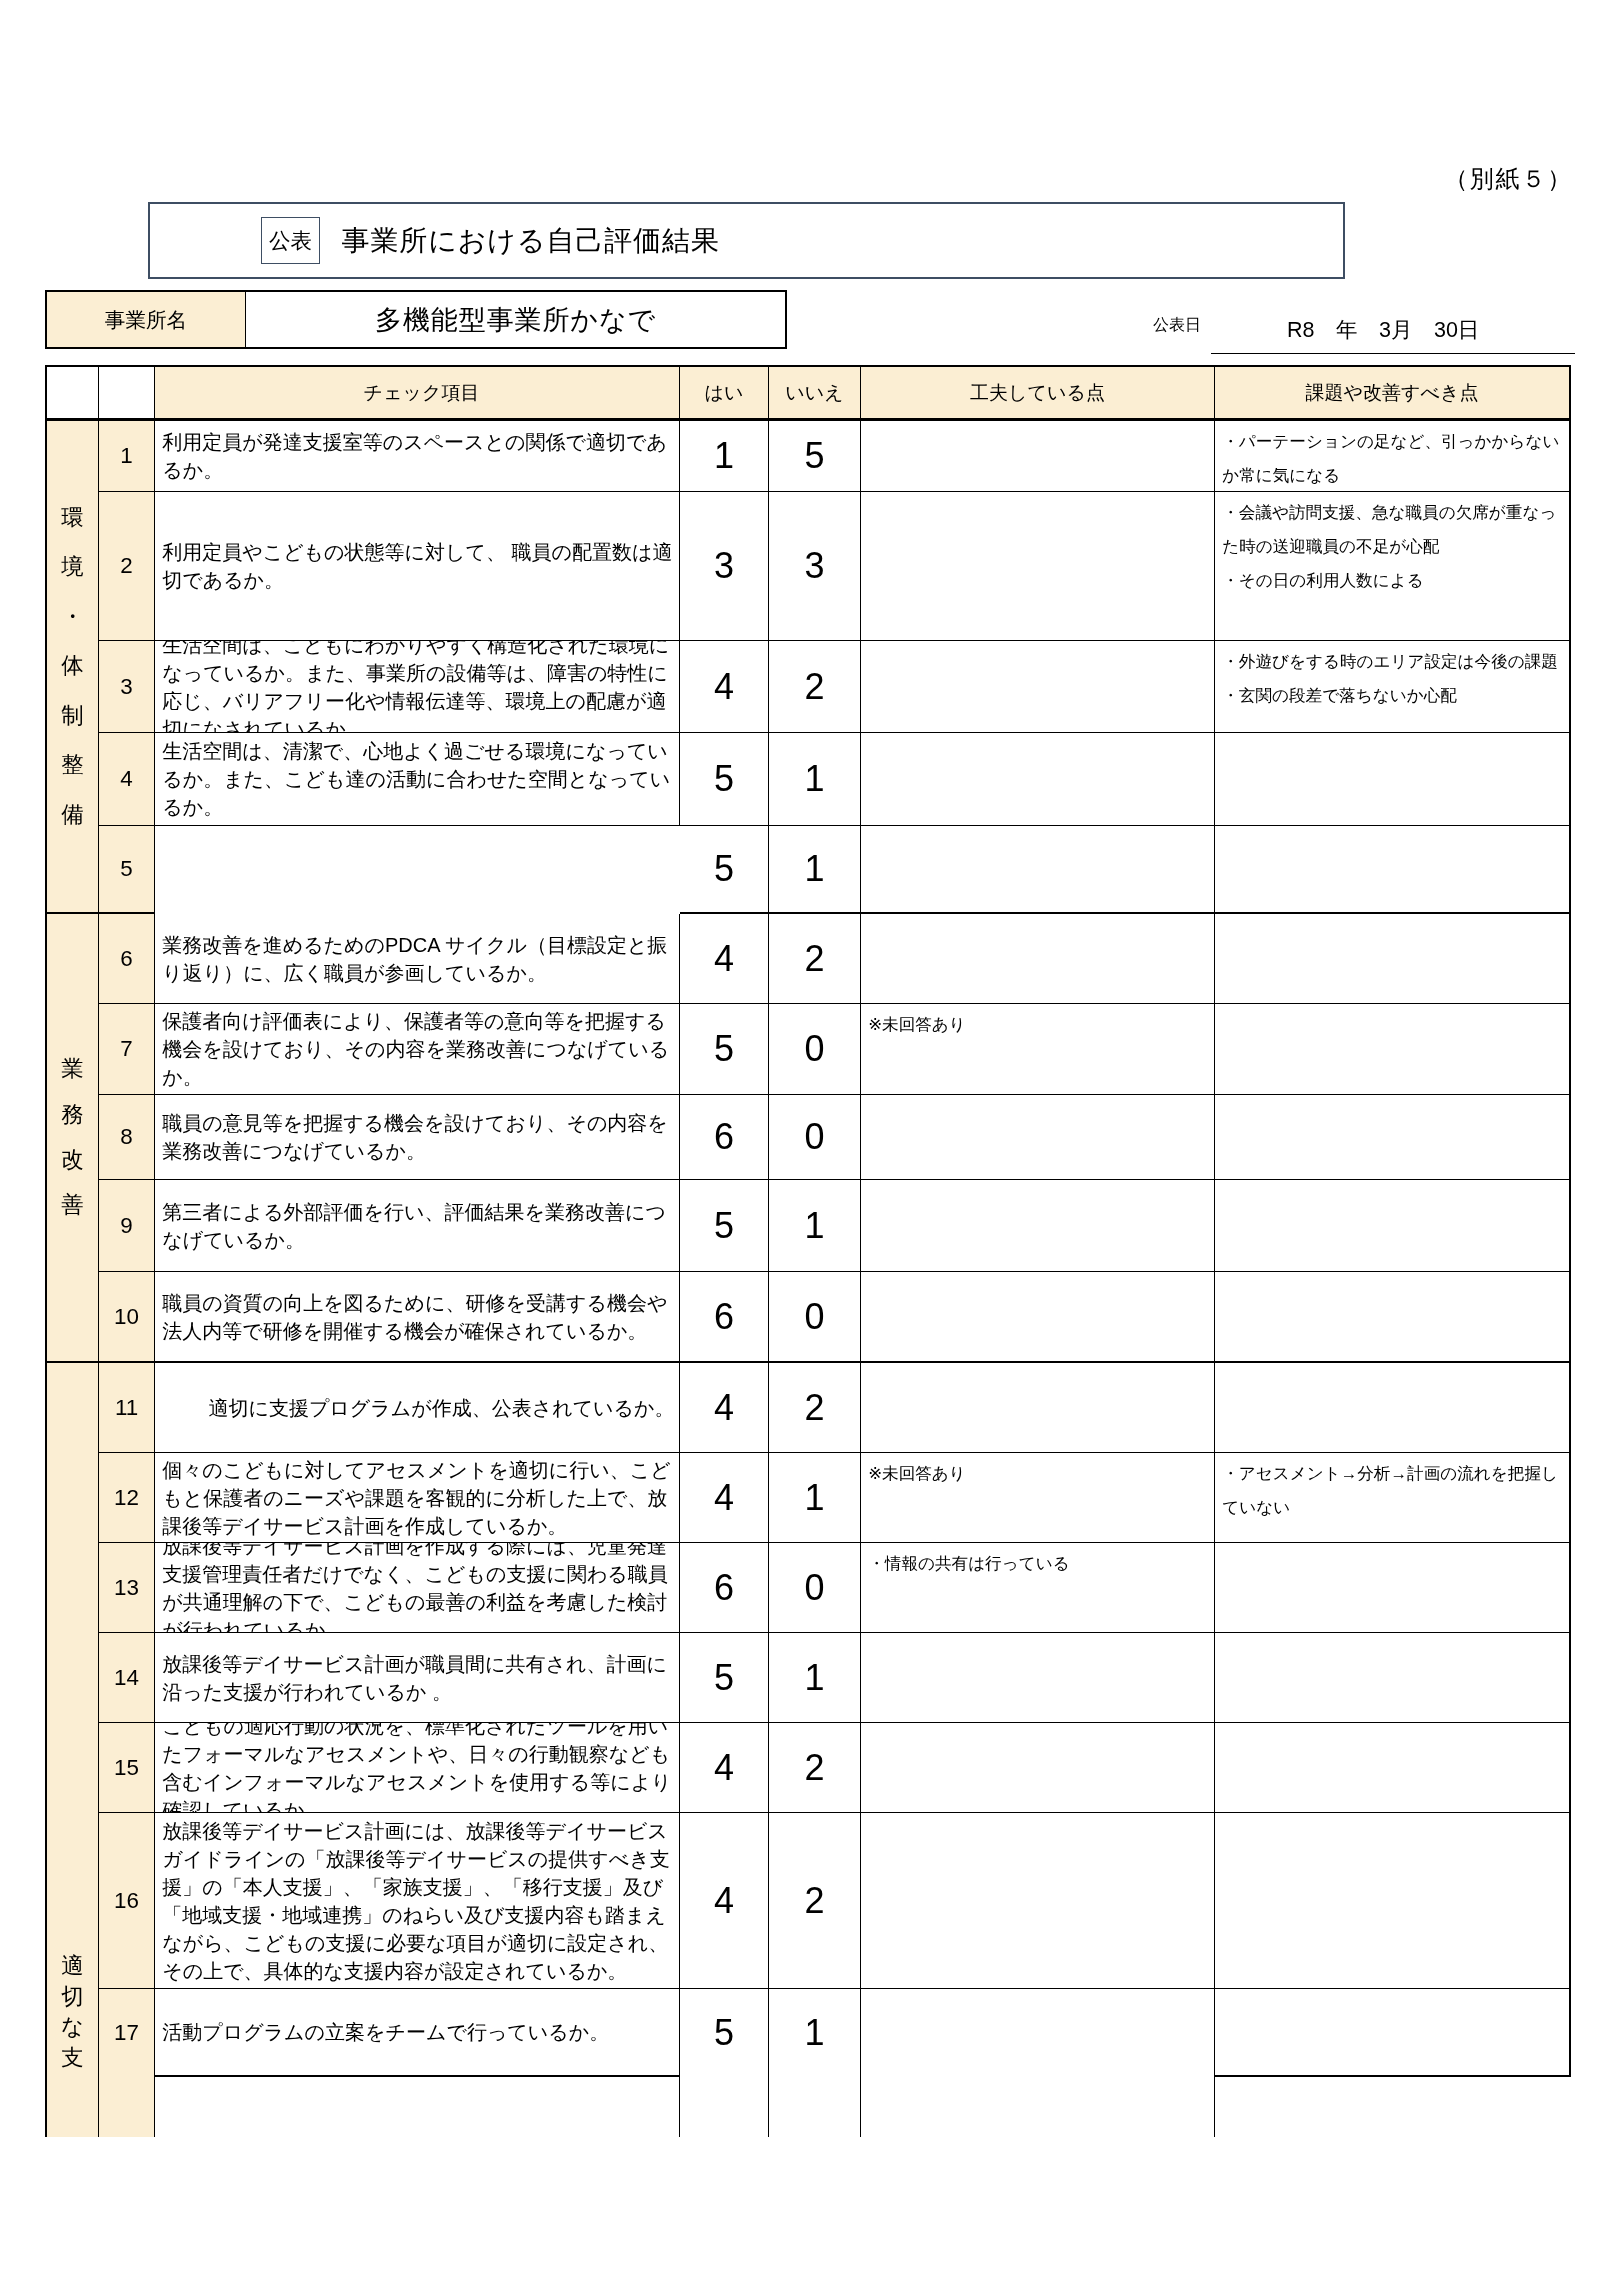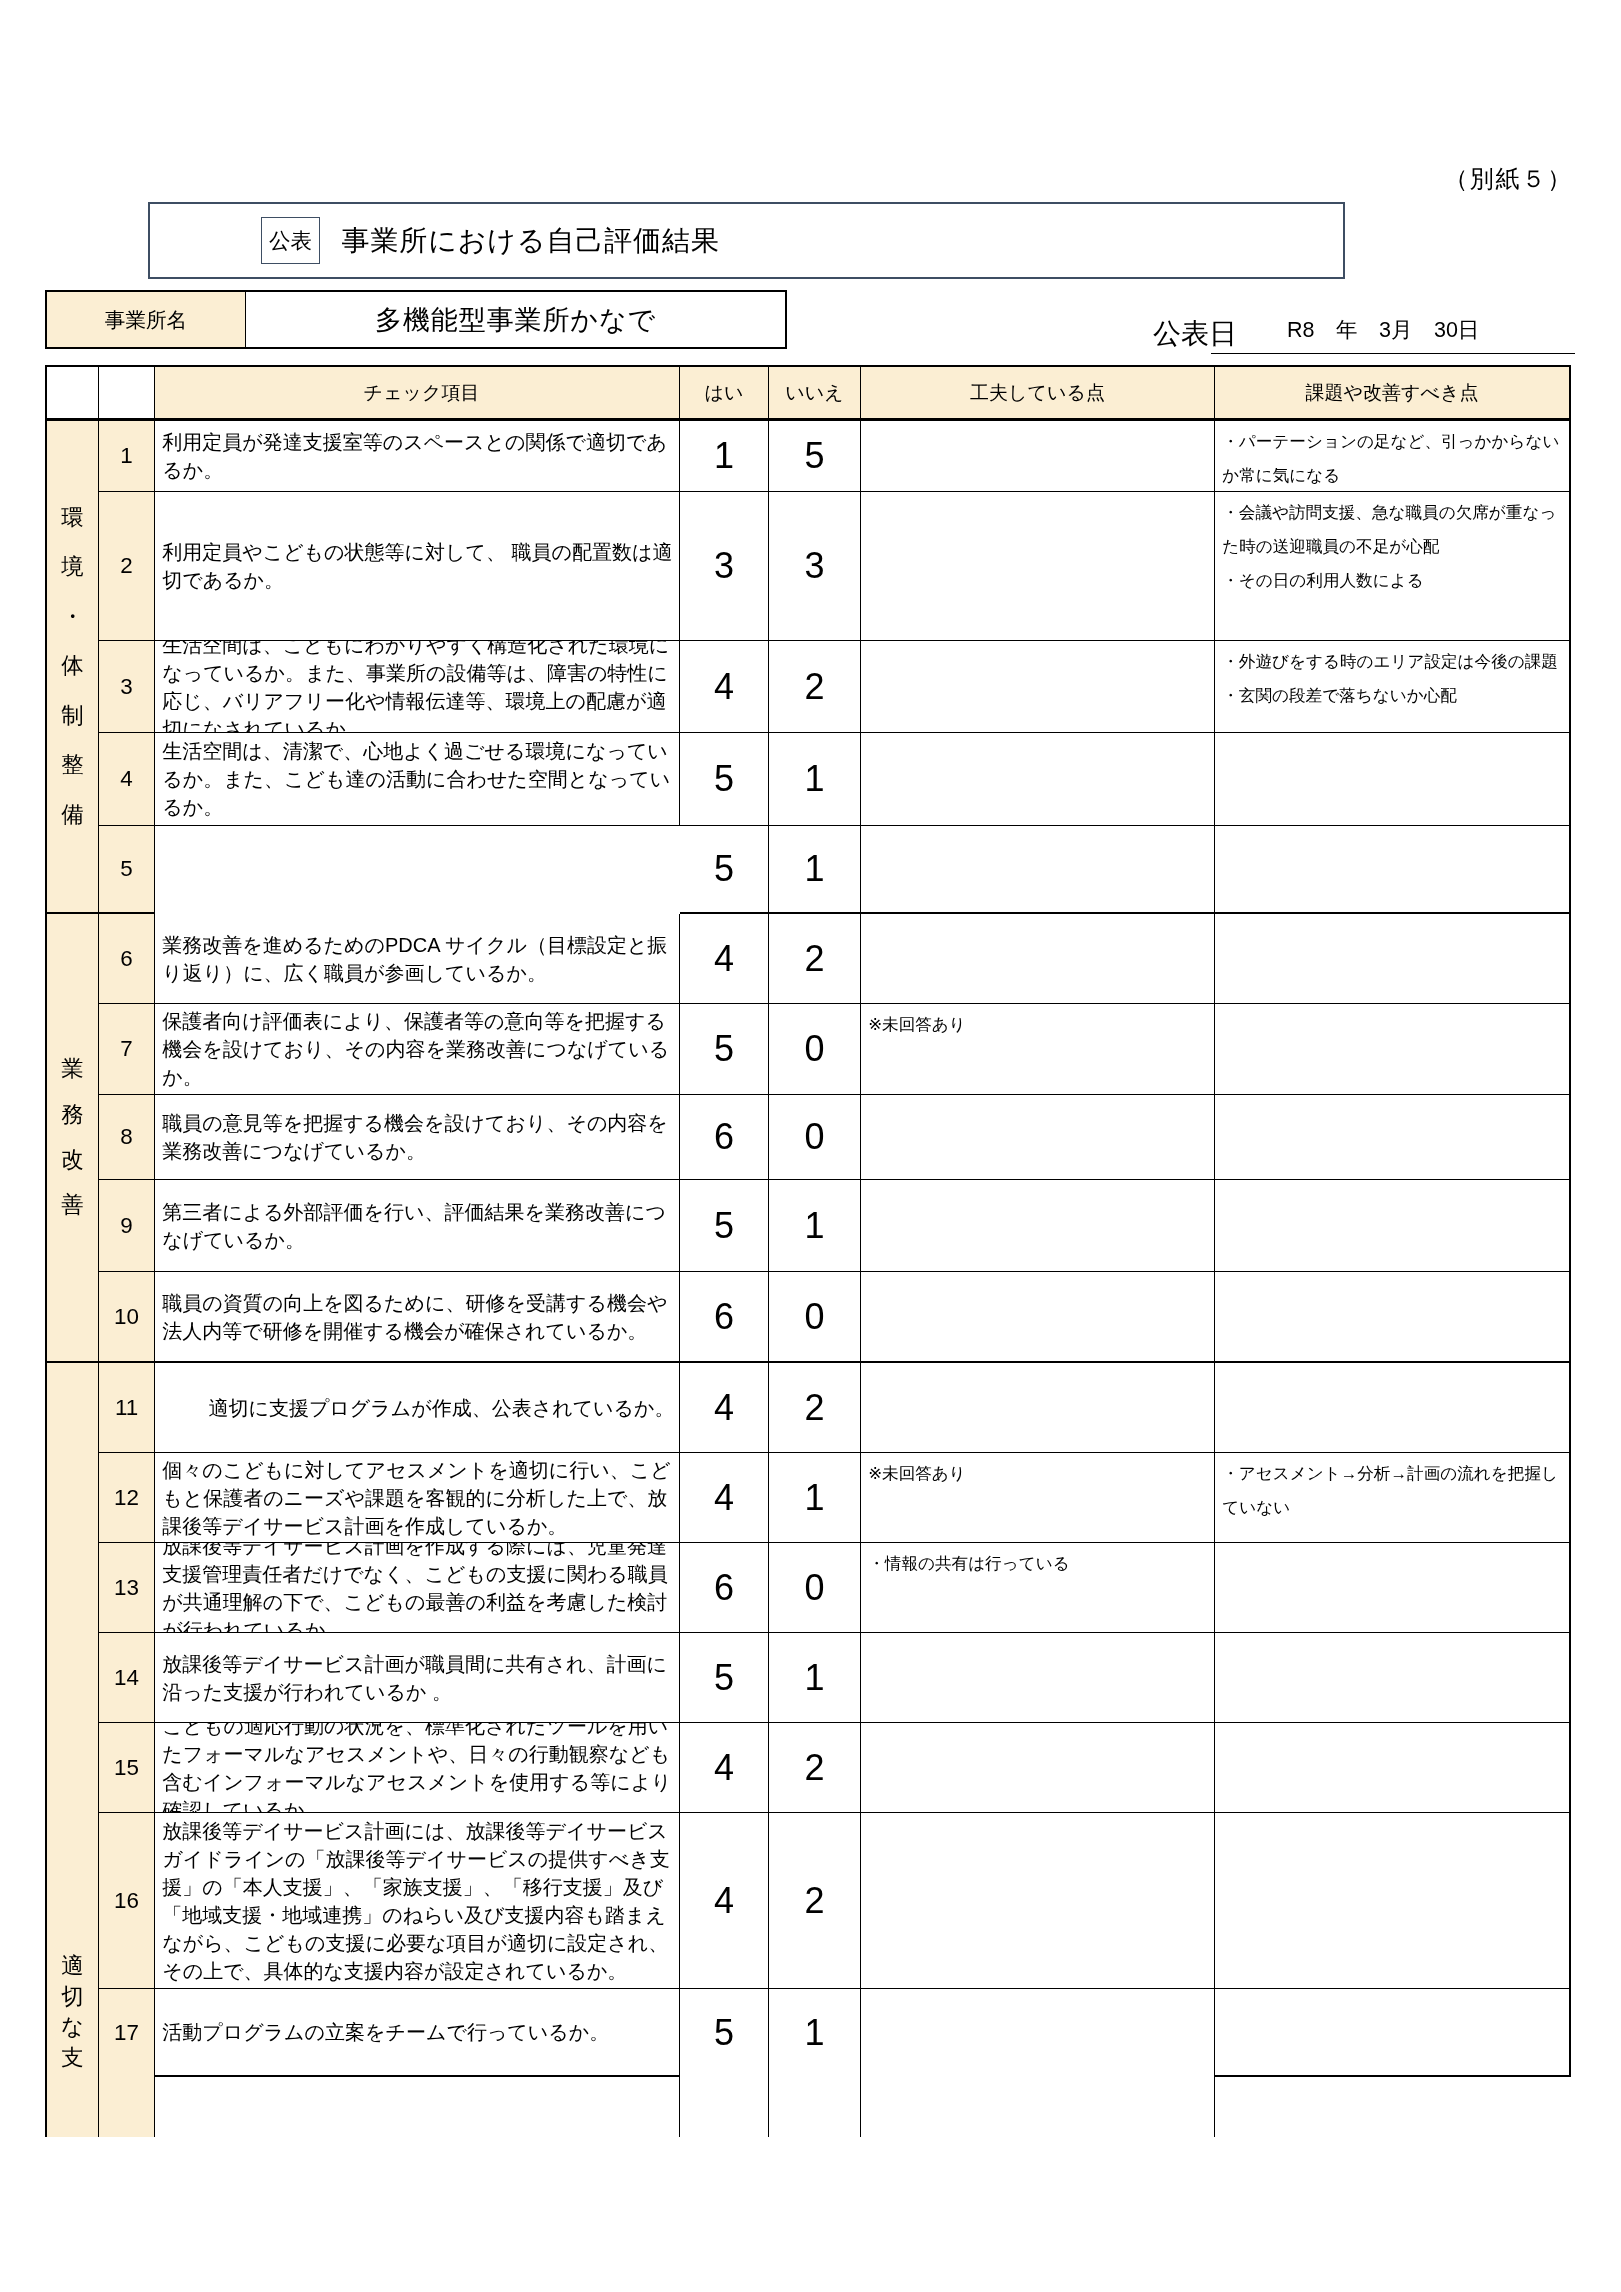--- a/index.html
+++ b/index.html
@@ -24,21 +24,21 @@
   .title{margin-left:21.5px;font-size:28px;letter-spacing:0.9px;}
   .office-row{
     position:absolute;left:45px;top:290px;width:742px;height:59px;
     border:2.7px solid #000;box-sizing:border-box;display:flex;background:#fff;
   }
   .office-label{
     width:199px;background:var(--cream);border-right:1.8px solid #000;box-sizing:border-box;
     display:flex;align-items:center;justify-content:center;font-size:20.6px;
   }
   .office-value{flex:1;display:flex;align-items:center;justify-content:center;font-size:27px;letter-spacing:0.9px;}
-  .pubdate-label{position:absolute;left:1153px;top:315px;font-size:28px;}
+  .pubdate-label{position:absolute;left:1153px;top:315px;font-size:16px;}
   .pubdate-value{position:absolute;left:1287px;top:315px;font-size:21.5px;}
   .pubdate-line{position:absolute;left:1211px;top:353px;width:364px;border-top:1.8px solid #000;}
 
   .eval-table{
     position:absolute;left:45px;top:365px;
     display:grid;
     grid-template-columns:54px 56px 525px 89px 92px 354px 356px;
   }
   .cell{
     box-sizing:border-box;background:#fff;overflow:hidden;

